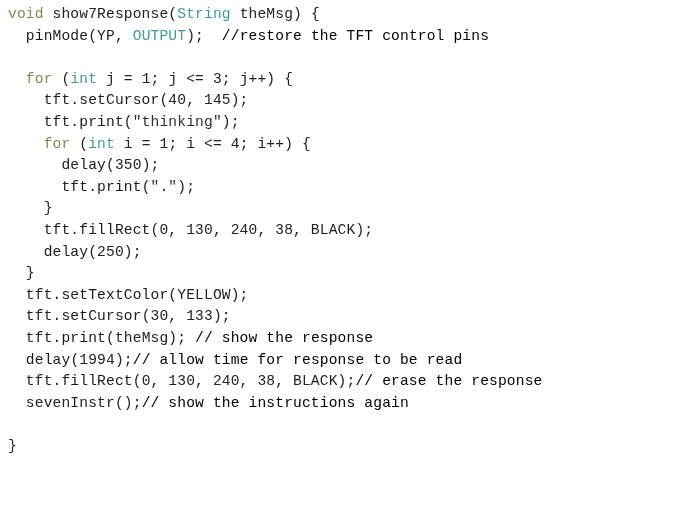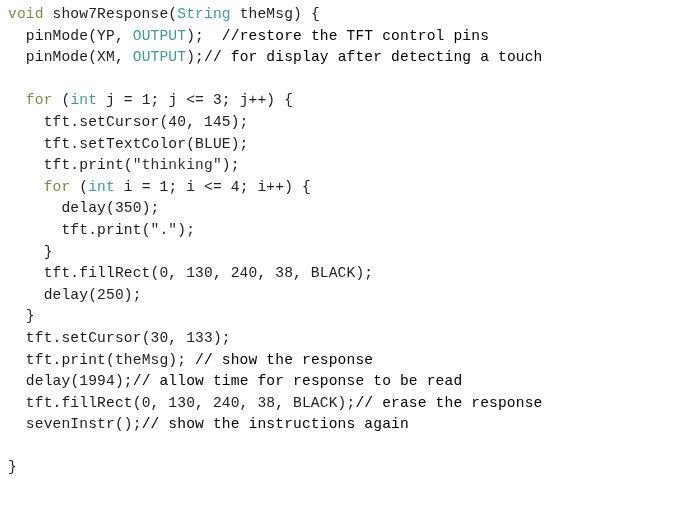--- a/index.html
+++ b/index.html
@@ -38,33 +38,32 @@
   .t-type    { color: #3f9a9a; }
   .t-comment { color: #000000; }
   .t-string  { color: #2e2e2e; }
 </style>
 </head>
 <body>
 
 <div id="code-listing">
     <div class="code-line"><span class="tok t-keyword">void</span><span class="tok t-plain"> show7Response(</span><span class="tok t-type">String</span><span class="tok t-plain"> theMsg) {</span></div>
     <div class="code-line"><span class="tok t-plain">  </span><span class="tok t-function">pinMode</span><span class="tok t-plain">(YP, </span><span class="tok t-type">OUTPUT</span><span class="tok t-plain">);  </span><span class="tok t-comment">//restore the TFT control pins</span></div>
-    <div class="code-line"><span class="tok t-plain">  </span><span class="tok t-function">pinMode</span><span class="tok t-plain">(XM, </span><span class="tok t-type">OUTPUT</span><span class="tok t-plain">);</span><span class="tok t-comment">// for display after detecting a touch</span></div>
     <div class="code-line"><span class="tok t-plain"></span></div>
     <div class="code-line"><span class="tok t-plain">  </span><span class="tok t-keyword">for</span><span class="tok t-plain"> (</span><span class="tok t-type">int</span><span class="tok t-plain"> j = 1; j &lt;= 3; j++) {</span></div>
     <div class="code-line"><span class="tok t-plain">    tft.</span><span class="tok t-function">setCursor</span><span class="tok t-plain">(40, 145);</span></div>
-    <div class="code-line"><span class="tok t-plain">    tft.</span><span class="tok t-function">setTextColor</span><span class="tok t-plain">(BLUE);</span></div>
     <div class="code-line"><span class="tok t-plain">    tft.</span><span class="tok t-function">print</span><span class="tok t-plain">(</span><span class="tok t-string">"thinking"</span><span class="tok t-plain">);</span></div>
     <div class="code-line"><span class="tok t-plain">    </span><span class="tok t-keyword">for</span><span class="tok t-plain"> (</span><span class="tok t-type">int</span><span class="tok t-plain"> i = 1; i &lt;= 4; i++) {</span></div>
     <div class="code-line"><span class="tok t-plain">      </span><span class="tok t-function">delay</span><span class="tok t-plain">(350);</span></div>
     <div class="code-line"><span class="tok t-plain">      tft.</span><span class="tok t-function">print</span><span class="tok t-plain">(</span><span class="tok t-string">"."</span><span class="tok t-plain">);</span></div>
     <div class="code-line"><span class="tok t-plain">    }</span></div>
     <div class="code-line"><span class="tok t-plain">    tft.</span><span class="tok t-function">fillRect</span><span class="tok t-plain">(0, 130, 240, 38, BLACK);</span></div>
     <div class="code-line"><span class="tok t-plain">    </span><span class="tok t-function">delay</span><span class="tok t-plain">(250);</span></div>
     <div class="code-line"><span class="tok t-plain">  }</span></div>
+    <div class="code-line"><span class="tok t-plain">  tft.</span><span class="tok t-function">setTextColor</span><span class="tok t-plain">(YELLOW);</span></div>
     <div class="code-line"><span class="tok t-plain">  tft.</span><span class="tok t-function">setCursor</span><span class="tok t-plain">(30, 133);</span></div>
     <div class="code-line"><span class="tok t-plain">  tft.</span><span class="tok t-function">print</span><span class="tok t-plain">(theMsg); </span><span class="tok t-comment">// show the response</span></div>
     <div class="code-line"><span class="tok t-plain">  </span><span class="tok t-function">delay</span><span class="tok t-plain">(1994);</span><span class="tok t-comment">// allow time for response to be read</span></div>
     <div class="code-line"><span class="tok t-plain">  tft.</span><span class="tok t-function">fillRect</span><span class="tok t-plain">(0, 130, 240, 38, BLACK);</span><span class="tok t-comment">// erase the response</span></div>
     <div class="code-line"><span class="tok t-plain">  sevenInstr();</span><span class="tok t-comment">// show the instructions again</span></div>
     <div class="code-line"><span class="tok t-plain"></span></div>
     <div class="code-line"><span class="tok t-plain">}</span></div>
   </div>
 
 </body></html>

